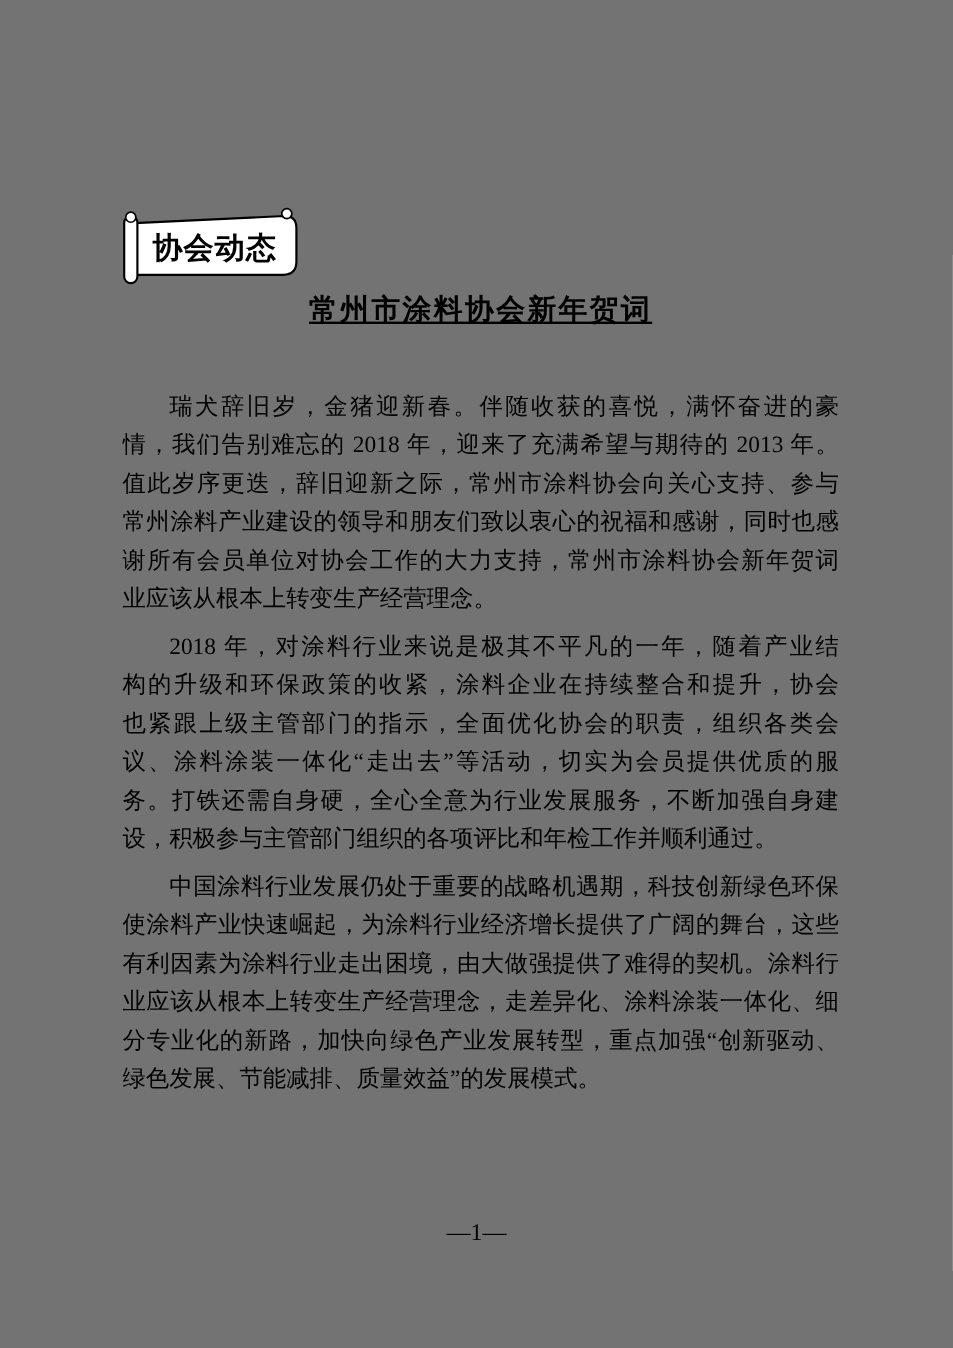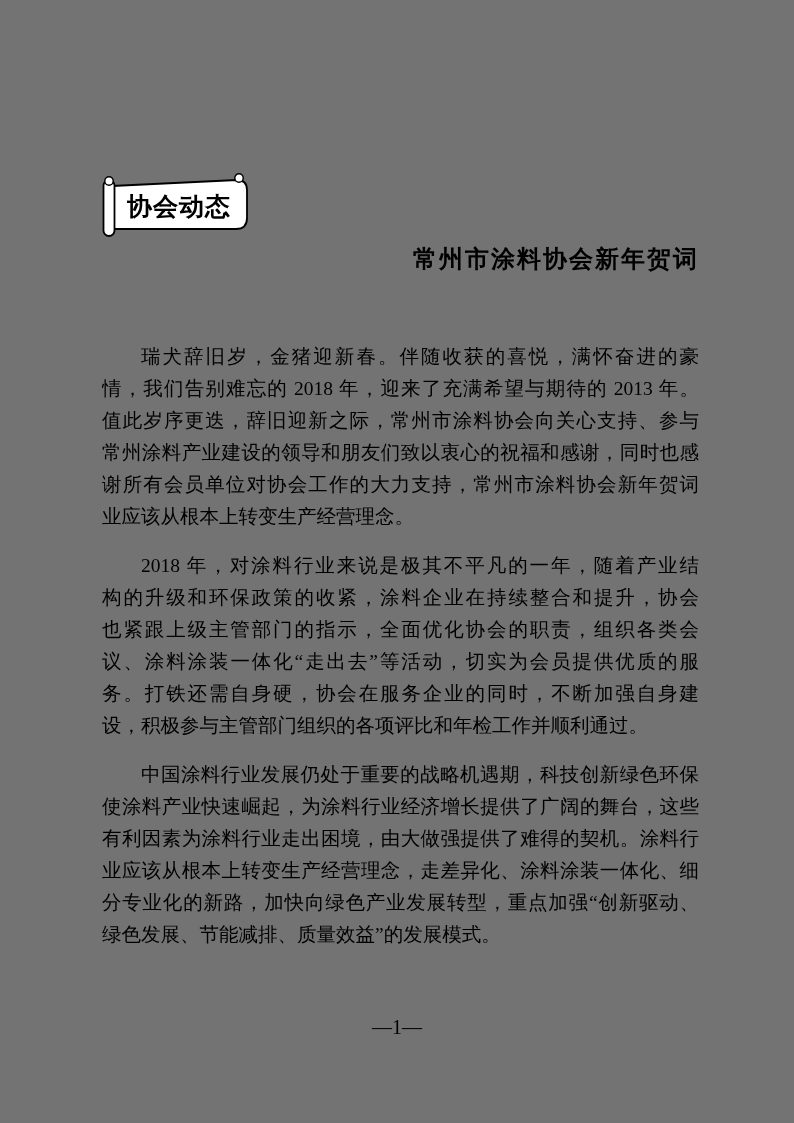--- a/index.html
+++ b/index.html
@@ -32,45 +32,46 @@
     font-weight: bold;
     letter-spacing: 1px;
     white-space: nowrap;
   }
 
   
   .title {
     position: absolute;
     left: 102px; top: 242px;
     width: 597px;
-    text-align: right;
+    text-align: center;
     font-size: 24px;
     font-weight: bold;
     letter-spacing: 2px;
     line-height: 34px;
     white-space: nowrap;
+    text-decoration: underline;
   }
 
   
   .article {
     position: absolute;
     left: 102px; top: 324px;
     width: 597px;
     font-size: 19.5px;
   }
   .paragraph { margin: 0 0 8px 0; }
   .line {
     height: 32px;
     line-height: 32px;
     text-align: justify;
     text-align-last: justify;
     text-justify: inter-character;
     overflow: hidden;
   }
-  .line.first { text-indent: 2em; margin-top: 17px; }
+  .line.first { text-indent: 2em; }
   .line.para-end { text-align-last: left; }
 
   
   .footer {
     position: absolute;
     left: 0; top: 1014px;
     width: 100%;
     text-align: center;
     font-size: 20px;
     line-height: 26px;
@@ -104,21 +105,21 @@
         <div class="line">值此岁序更迭，辞旧迎新之际，常州市涂料协会向关心支持、参与</div>
         <div class="line">常州涂料产业建设的领导和朋友们致以衷心的祝福和感谢，同时也感</div>
         <div class="line">谢所有会员单位对协会工作的大力支持，常州市涂料协会新年贺词</div>
         <div class="line para-end">业应该从根本上转变生产经营理念。</div>
       </div>
       <div class="paragraph">
         <div class="line first">2018 年，对涂料行业来说是极其不平凡的一年，随着产业结</div>
         <div class="line">构的升级和环保政策的收紧，涂料企业在持续整合和提升，协会</div>
         <div class="line">也紧跟上级主管部门的指示，全面优化协会的职责，组织各类会</div>
         <div class="line">议、涂料涂装一体化“走出去”等活动，切实为会员提供优质的服</div>
-        <div class="line">务。打铁还需自身硬，协会在服务企业的同时，不断加强自身建</div>
+        <div class="line">务。打铁还需自身硬，全心全意为行业发展服务，不断加强自身建</div>
         <div class="line para-end">设，积极参与主管部门组织的各项评比和年检工作并顺利通过。</div>
       </div>
       <div class="paragraph">
         <div class="line first">中国涂料行业发展仍处于重要的战略机遇期，科技创新绿色环保</div>
         <div class="line">使涂料产业快速崛起，为涂料行业经济增长提供了广阔的舞台，这些</div>
         <div class="line">有利因素为涂料行业走出困境，由大做强提供了难得的契机。涂料行</div>
         <div class="line">业应该从根本上转变生产经营理念，走差异化、涂料涂装一体化、细</div>
         <div class="line">分专业化的新路，加快向绿色产业发展转型，重点加强“创新驱动、</div>
         <div class="line para-end">绿色发展、节能减排、质量效益”的发展模式。</div>
       </div>

